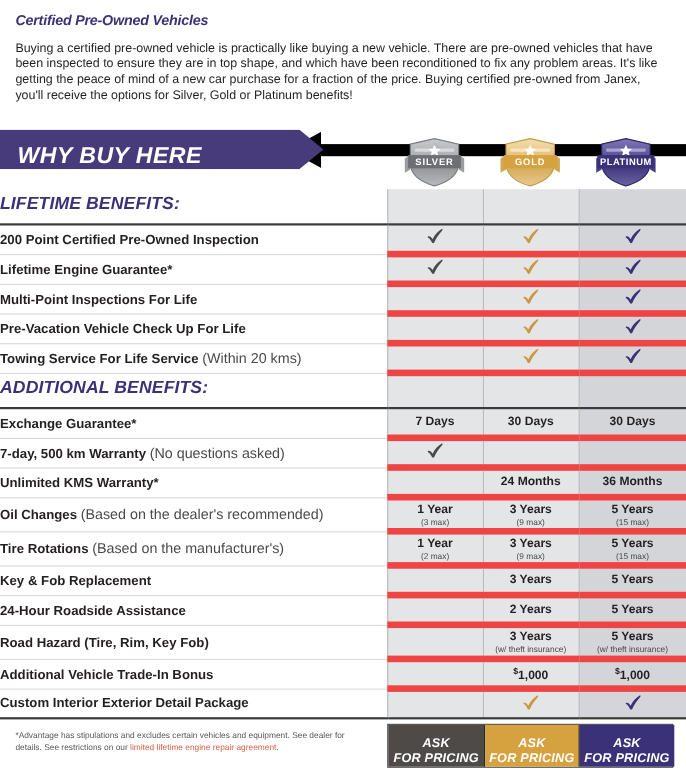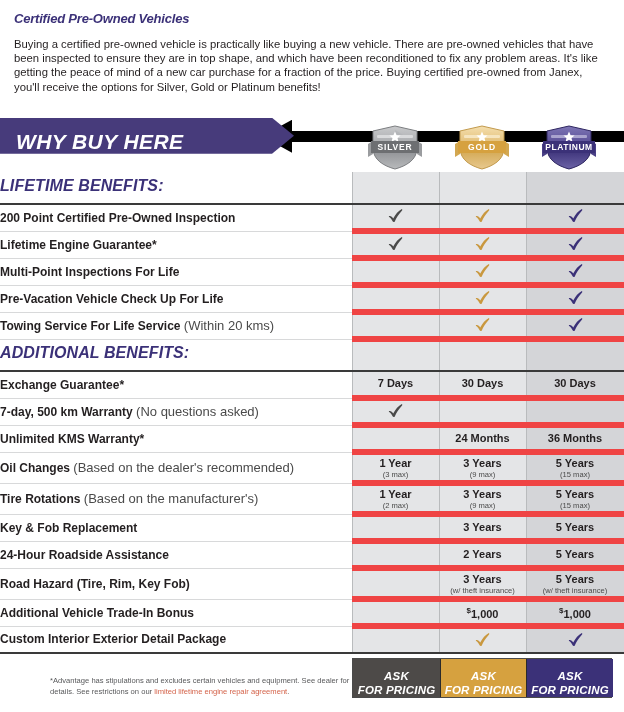--- a/index.html
+++ b/index.html
@@ -78,22 +78,22 @@
   }
   .section-title span{display:block;padding-bottom:3px;}
   .section-blank{border-bottom:2px solid #3a3a3a;border-left:1px solid #b9bbbd;border-right:1px solid #b9bbbd;}
   tr.last-row .label-cell{border-bottom:2px solid #3a3a3a;}
   tr.last-row .tier-cell{border-bottom:2px solid #3a3a3a;}
   
   .check{display:inline-block;width:17px;height:15px;}
   
   #footer{position:absolute;left:0;top:655px;width:624px;height:57px;}
   #footnote{
-    position:absolute;left:14px;top:20px;width:300px;
-    font-size:7.6px;line-height:11px;color:#58595b;margin-left:36px;
+    position:absolute;left:14px;top:8px;width:300px;
+    font-size:7.6px;line-height:11px;color:#58595b;
   }
   .footnote-link{color:#d4634a;}
   #cta-row{
     position:absolute;left:352px;top:3px;width:260px;height:40px;display:flex;
     border:1px solid #4a4a4a;box-sizing:border-box;
   }
   .cta{
     flex:1;display:flex;flex-direction:column;align-items:center;justify-content:flex-end;
     color:#ffffff;font-weight:bold;font-style:italic;font-size:11.5px;line-height:14px;
     letter-spacing:0.2px;

